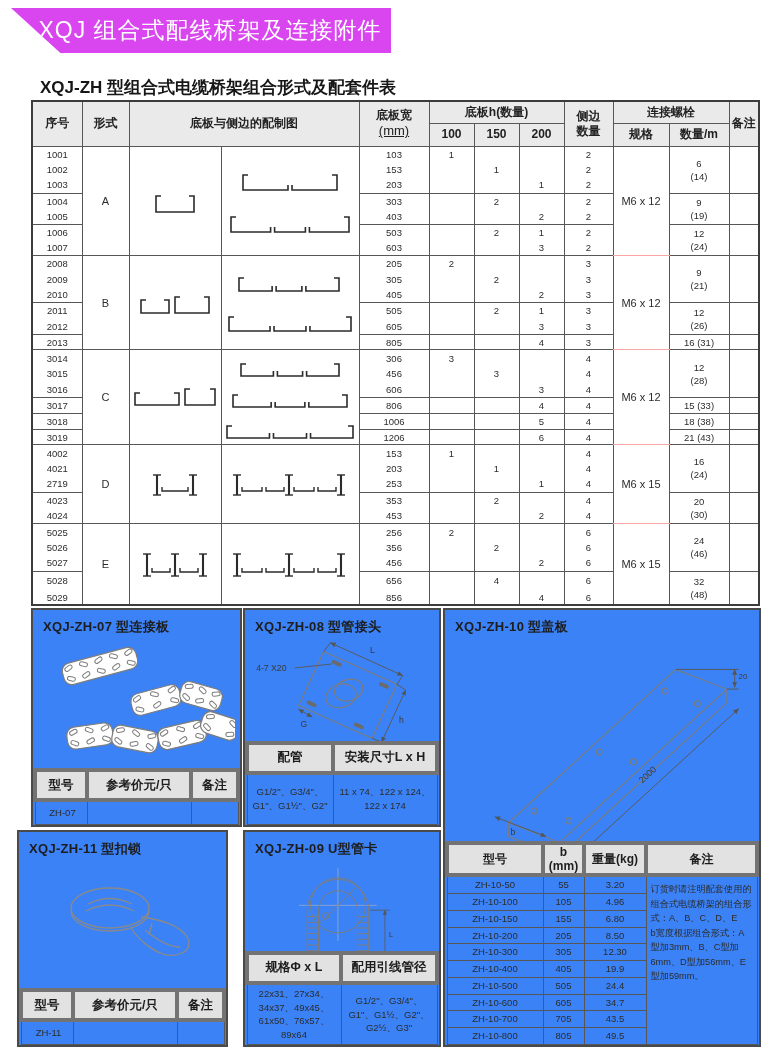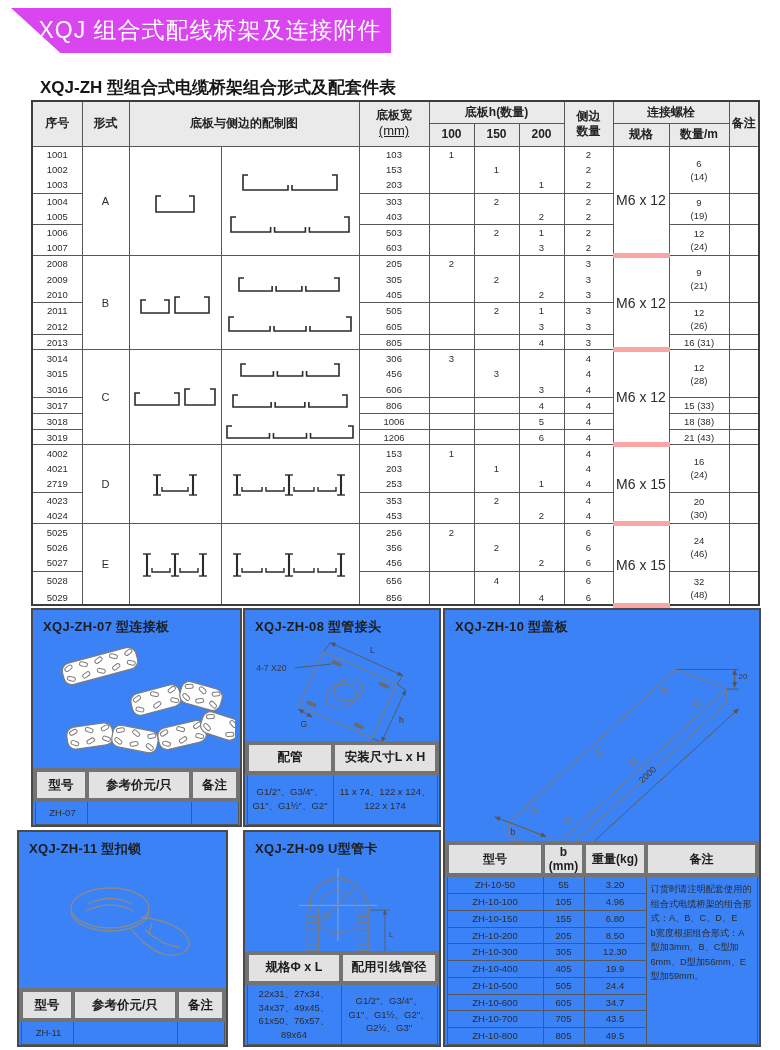--- a/index.html
+++ b/index.html
@@ -18,21 +18,21 @@
   .main-table th{border:1px solid #575757;background:#eaeaea;font-size:12px;font-weight:bold;
                  color:#222;padding:0;line-height:1.25;}
   .main-table thead tr.h1{height:22px;} .main-table thead tr.h2{height:23px;}
   .main-table thead .unit{font-size:13px;font-weight:normal;text-decoration:underline;}
   .main-table td{border-left:1px solid #575757;border-right:1px solid #575757;border-top:none;border-bottom:none;
                  font-size:9.5px;text-align:center;vertical-align:middle;padding:0;color:#2c2c2c;}
   .main-table tbody tr{height:15.7px;}
   .main-table tr.sep td{border-bottom:1px solid #575757;}
   .main-table td.c-form{font-size:11px;border-bottom:1px solid #575757;}
   .main-table td.c-diag{border-bottom:1px solid #575757;}
-  .main-table td.c-spec{border-bottom:5px solid #fca5a5;font-size:14px;text-align:center;}
+  .main-table td.c-spec{border-bottom:1px solid #fca5a5;font-size:11px;text-align:center;}
   .main-table td.c-qty{border-bottom:1px solid #575757;}
   .main-table td.c-qty div{line-height:13px;}
 
   
   .panel{position:absolute;border:2px solid #4a4a4a;background:#3b82f6;}
   .panel-title{padding:8px 0 2px 10px;font-size:13px;font-weight:bold;color:#1d1d1d;letter-spacing:.3px;}
   .fig{display:flex;justify-content:center;align-items:center;}
   .sub-table{position:absolute;left:0;bottom:0;width:100%;border-collapse:collapse;table-layout:fixed;}
   .sub-table th{border:4px solid #737373;background:#e2e2e2;font-size:12.5px;font-weight:bold;
                 height:26px;padding:0 2px;color:#1d1d1d;}

